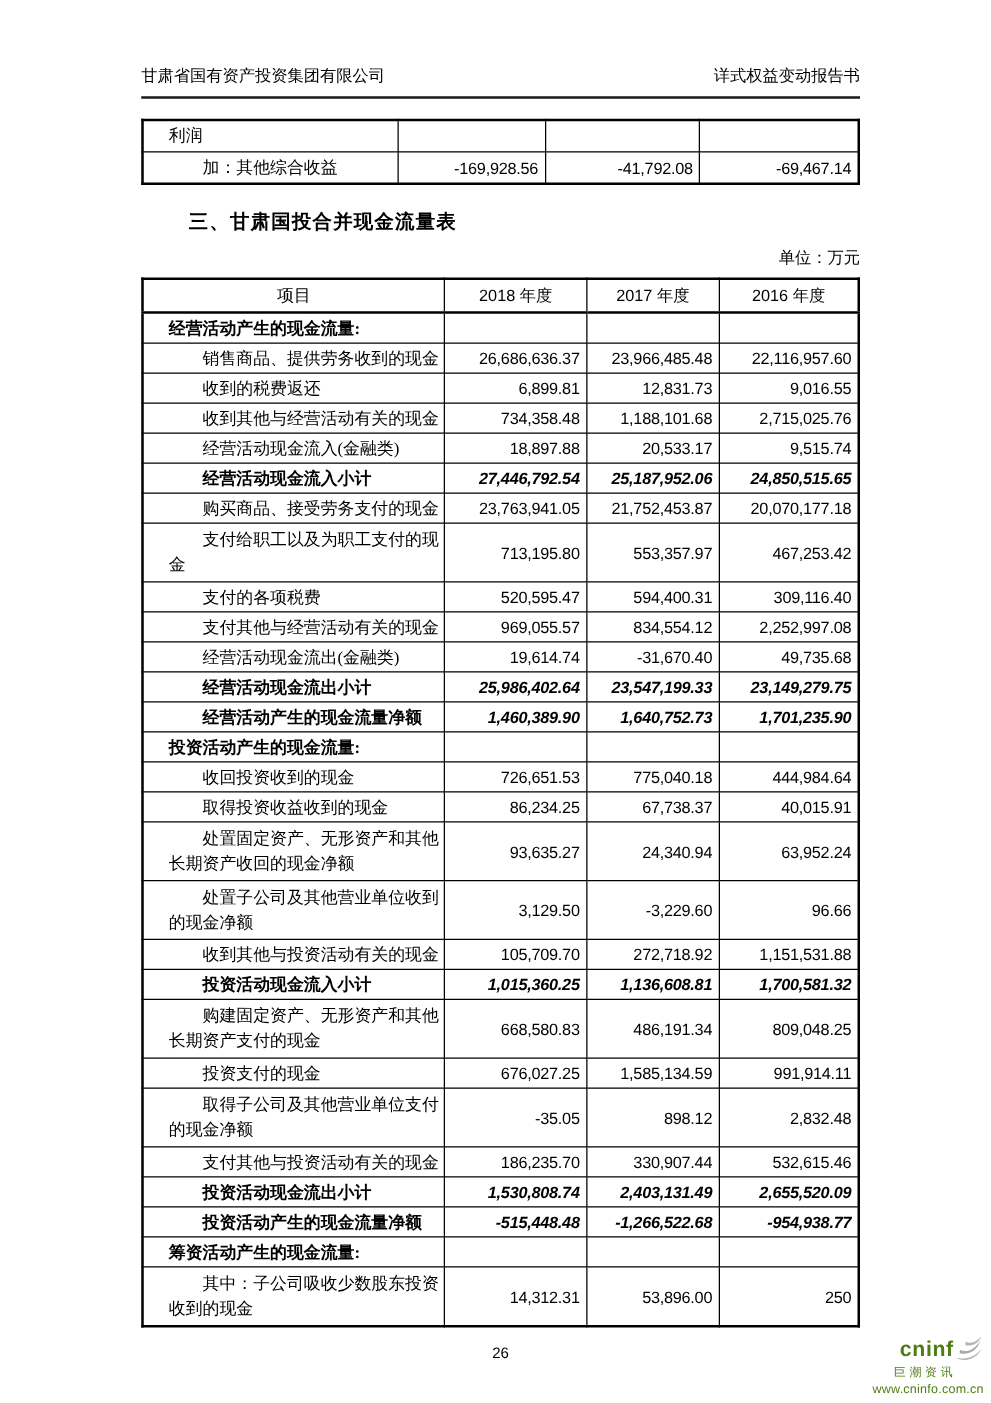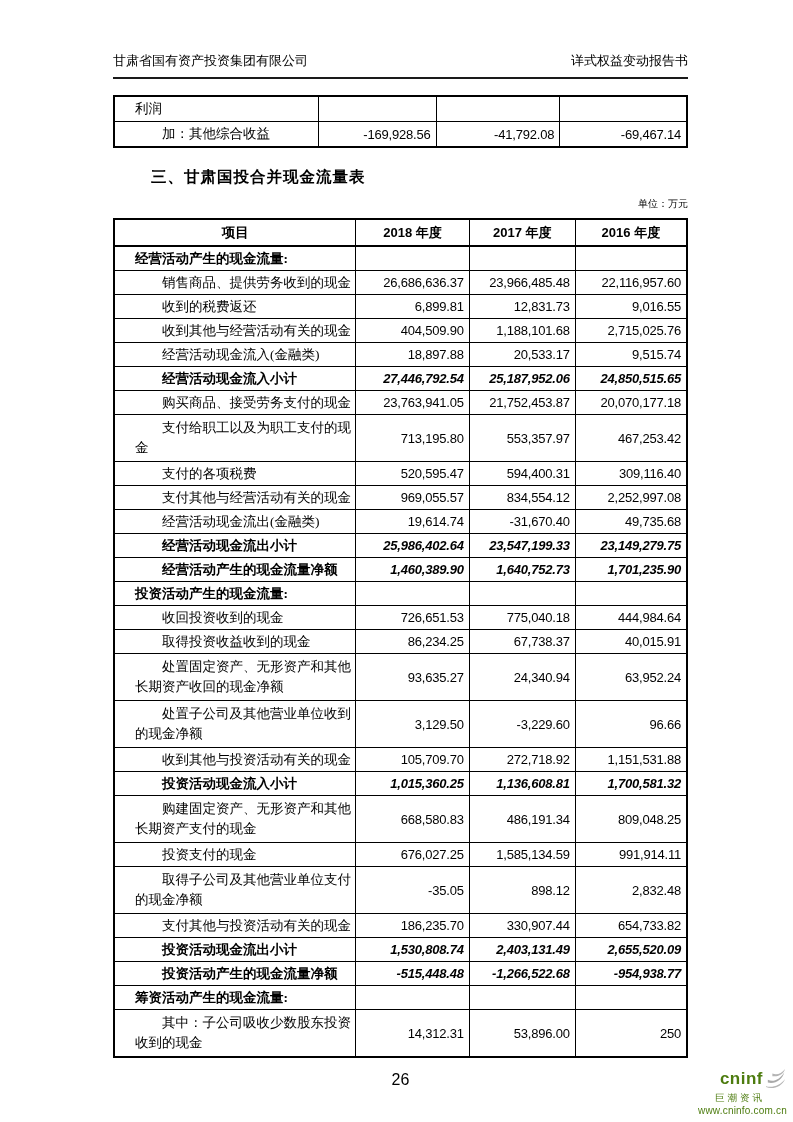--- a/index.html
+++ b/index.html
@@ -37,21 +37,21 @@
   }
   table.bordered { border: 2.5px solid #000; }
   table.bordered td, table.bordered th { border: 1px solid #000; }
   table.bordered { border-style: solid; }
 
   .carryover { margin-top: 16px; }
   .carryover td { height: 22px; }
 
   .main-table { margin-top: 7px; }
   .main-table thead th {
-    font-weight: bold;
+    font-weight: normal;
     text-align: center;
     height: 23px;
     border-bottom-width: 2px;
     font-family: "Liberation Serif", serif;
   }
   .main-table thead th.yr { font-family: "Liberation Sans", sans-serif; font-size: 13px; }
   .main-table td { height: 21px; }
   tr.tall td { height: 44px; }
 
   td.label {
@@ -77,27 +77,27 @@
   .sec-title {
     margin-top: 19px;
     margin-left: 38px;
     font-size: 15.5px;
     font-weight: bold;
     letter-spacing: 1px;
   }
   .unit-label {
     margin-top: 9px;
     text-align: right;
-    font-size: 10px;
+    font-size: 13px;
   }
 
   .page-number {
     margin-top: 13px;
     text-align: center;
-    font-size: 16px;
+    font-size: 12px;
     font-family: "Liberation Sans", sans-serif;
   }
 
   
   .footer-logo {
     position: absolute;
     right: 6px; top: 1068px;
     width: 148px;
     text-align: right;
     color: #4d7c0f;
@@ -179,21 +179,21 @@
           <td class="num">22,116,957.60</td>
         </tr>
         <tr>
           <td class="label item">收到的税费返还</td>
           <td class="num">6,899.81</td>
           <td class="num">12,831.73</td>
           <td class="num">9,016.55</td>
         </tr>
         <tr>
           <td class="label item">收到其他与经营活动有关的现金</td>
-          <td class="num">404,509.90</td>
+          <td class="num">734,358.48</td>
           <td class="num">1,188,101.68</td>
           <td class="num">2,715,025.76</td>
         </tr>
         <tr>
           <td class="label item">经营活动现金流入(金融类)</td>
           <td class="num">18,897.88</td>
           <td class="num">20,533.17</td>
           <td class="num">9,515.74</td>
         </tr>
         <tr>
@@ -301,21 +301,21 @@
         <tr class="tall">
           <td class="label item">取得子公司及其他营业单位支付的现金净额</td>
           <td class="num">-35.05</td>
           <td class="num">898.12</td>
           <td class="num">2,832.48</td>
         </tr>
         <tr>
           <td class="label item">支付其他与投资活动有关的现金</td>
           <td class="num">186,235.70</td>
           <td class="num">330,907.44</td>
-          <td class="num">654,733.82</td>
+          <td class="num">532,615.46</td>
         </tr>
         <tr>
           <td class="label subtotal">投资活动现金流出小计</td>
           <td class="num bold">1,530,808.74</td>
           <td class="num bold">2,403,131.49</td>
           <td class="num bold">2,655,520.09</td>
         </tr>
         <tr>
           <td class="label subtotal">投资活动产生的现金流量净额</td>
           <td class="num bold">-515,448.48</td>

